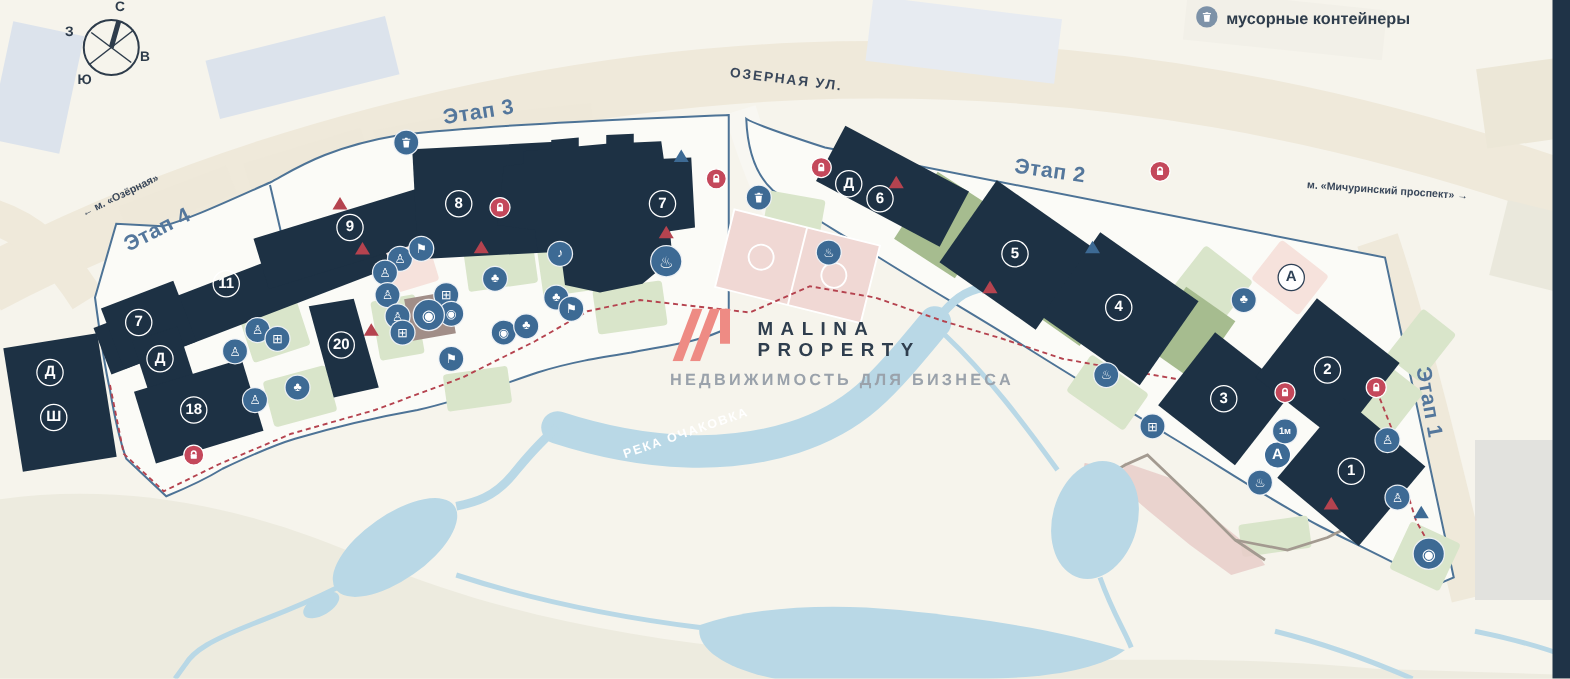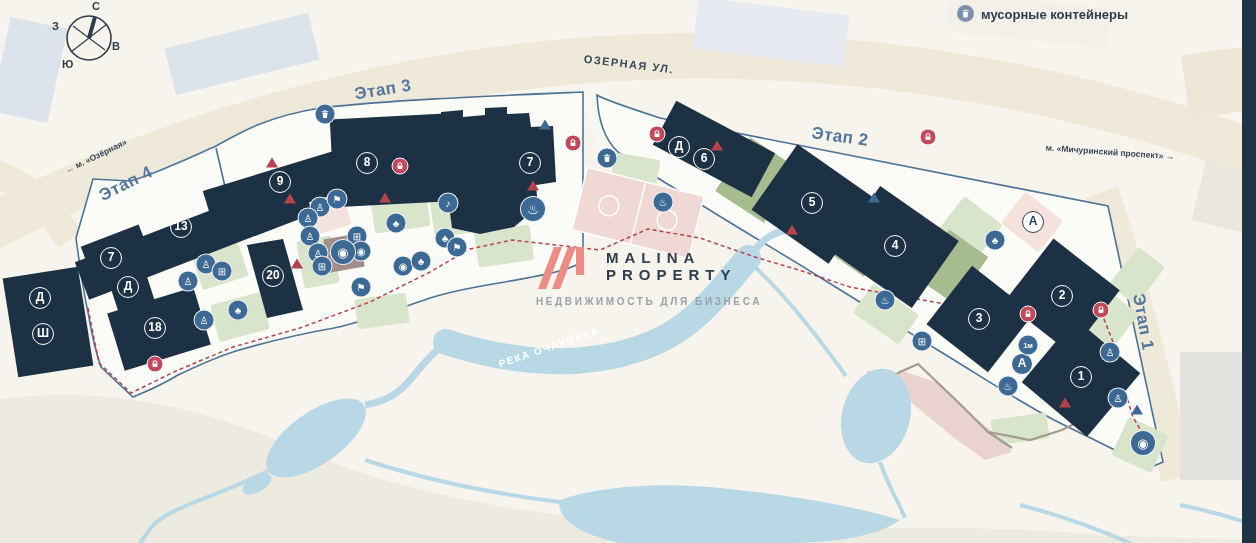--- a/index.html
+++ b/index.html
@@ -22,23 +22,23 @@
   .tri{position:absolute;width:0;height:0;border-left:6px solid transparent;border-right:6px solid transparent;
        border-bottom:10px solid #b5434f;transform:translate(-50%,-55%);}
   .tri.blue{border-bottom-color:#3d6a94;}
   .lbl{position:absolute;color:#39475a;white-space:nowrap;transform:translate(-50%,-50%);}
   .stage{font-size:17px;font-weight:700;color:#54779c;letter-spacing:.5px;}
   .street{font-size:11px;font-weight:700;letter-spacing:1.5px;color:#39475a;}
   .metro{font-size:8.5px;font-weight:600;color:#39475a;}
   .riverlbl{font-size:10px;font-weight:700;letter-spacing:1.5px;color:#fff;}
   
   .wm{position:absolute;left:536px;top:243px;}
-  .wm-row{display:flex;align-items:center;}
+  .wm-row{display:flex;align-items:flex-end;}
   .wm-names{margin-left:12px;color:#2f3e4e;font-weight:700;font-size:15px;letter-spacing:6px;line-height:17px;}
-  .wm-sub{margin-top:7px;font-size:10px;letter-spacing:2.6px;color:#9aa2ab;font-weight:600;}
+  .wm-sub{margin-top:7px;font-size:13px;letter-spacing:2.6px;color:#9aa2ab;font-weight:600;}
   
   .legend{position:absolute;left:957px;top:5px;display:flex;align-items:flex-end;}
   .legend-ic{width:17px;height:17px;border-radius:50%;background:#7d92a8;display:flex;
              align-items:center;justify-content:center;}
   .legend-tx{margin-left:7px;font-size:13px;font-weight:600;color:#2f3d4c;}
   
   .compass{position:absolute;left:54px;top:2px;width:70px;height:70px;}
   .compass .pt{position:absolute;font-size:11px;font-weight:700;color:#2e3c4b;}
   .strip{position:absolute;left:1242px;top:0;width:14px;height:543px;background:#1f3347;}
 </style>
@@ -151,21 +151,21 @@
       <rect x="766" y="164" width="94" height="80" transform="rotate(35 813 204)"></rect>
       <rect x="848" y="206" width="96" height="82" transform="rotate(35 896 247)"></rect>
       <rect x="941" y="282" width="78" height="74" transform="rotate(38 980 319)"></rect>
       <rect x="1020" y="256" width="84" height="80" transform="rotate(38 1062 296)"></rect>
       <rect x="1039" y="336" width="85" height="83" transform="rotate(40 1081 377)"></rect>
     </g>
   </svg>
 
   <div class="mark" style="left:280px;top:182px">9</div>
   <div class="mark" style="left:367px;top:163px">8</div>
-  <div class="mark" style="left:181px;top:227px">13</div>
+  <div class="mark" style="left:181px;top:227px">11</div>
   <div class="mark" style="left:111px;top:258px">7</div>
   <div class="mark" style="left:128px;top:287px">Д</div>
   <div class="mark" style="left:155px;top:328px">18</div>
   <div class="mark" style="left:40px;top:298px">Д</div>
   <div class="mark" style="left:43px;top:334px">Ш</div>
   <div class="mark" style="left:273px;top:276px">20</div>
   <div class="mark" style="left:530px;top:163px">7</div>
   <div class="mark" style="left:679px;top:147px">Д</div>
   <div class="mark" style="left:704px;top:159px">6</div>
   <div class="mark" style="left:812px;top:203px">5</div>

